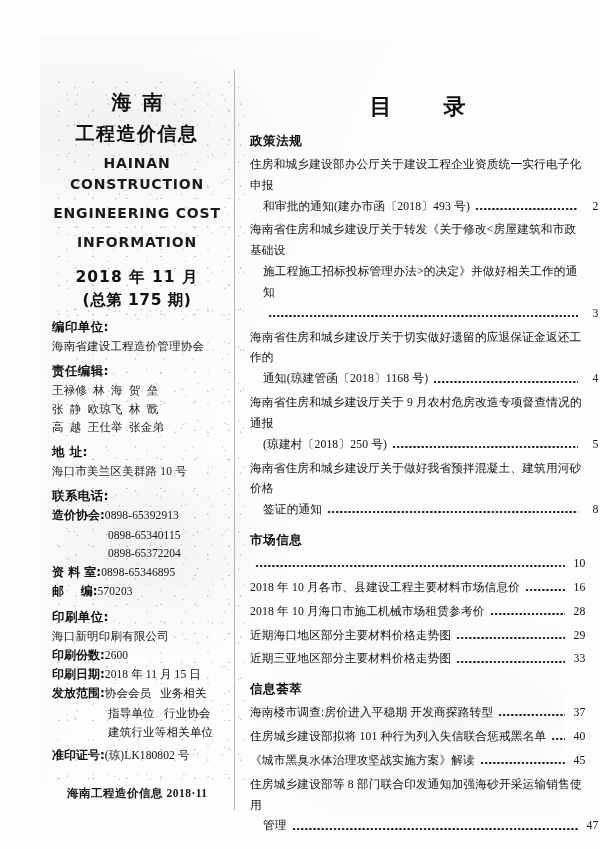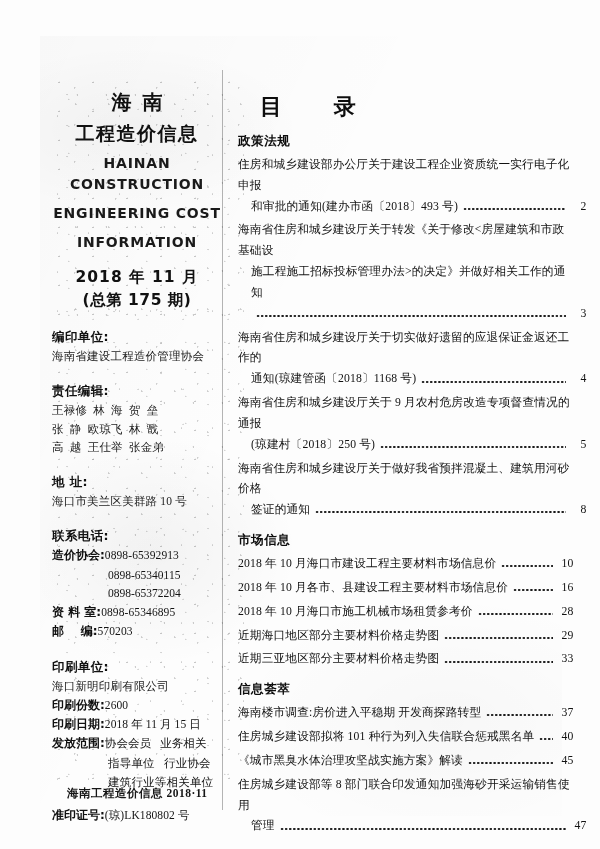--- a/index.html
+++ b/index.html
@@ -57,21 +57,21 @@
   
   #sheet {
     position: absolute;
     left: 52px; top: 70px;
     width: 500px; height: 740px;
     display: flex;
   }
   #left-col {
     width: 170px;
     flex: 0 0 170px;
-    padding-right: 0;
+    padding-right: 12px;
     border-right: 1px solid rgba(60,60,60,0.38);
     position: relative;
   }
   #right-col {
     flex: 1 1 auto;
     padding-left: 15px;
     position: relative;
   }
 
   
@@ -115,21 +115,21 @@
   }
   .mast-issue2 {
     font-size: 15.5px;
     font-weight: bold;
     letter-spacing: .5px;
     line-height: 1.5;
     color: #111;
   }
 
   
-  .blk { margin-top: 15px; font-size: 11.5px; line-height: 1.62; }
+  .blk { margin-top: 5px; font-size: 11.5px; line-height: 1.62; }
   .blk-head {
     font-weight: bold;
     font-size: 12.5px;
     font-family: "DejaVu Sans", "Liberation Sans", sans-serif;
     letter-spacing: .4px;
     color: #111;
   }
   .blk-line { color: #1b1b1b; letter-spacing: .2px; }
   .names { white-space: pre; letter-spacing: .2px; }
   .kv { display: flex; align-items: flex-start; }
@@ -139,20 +139,21 @@
     font-size: 12px;
     white-space: pre;
     flex: 0 0 auto;
     color: #111;
   }
   .kv-val { font-size: 11.5px; letter-spacing: .1px; }
   .kv-cont { padding-left: 56px; font-size: 11.5px; }
 
   
   .toc-title {
+    text-align: center;
     font-size: 22px;
     font-weight: bold;
     letter-spacing: 22px;
     text-indent: 22px;
     font-family: "DejaVu Sans", "Liberation Sans", sans-serif;
     margin: 22px 0 0 0;
     color: #0d0d0d;
   }
   .sect-head {
     font-weight: bold;
@@ -341,21 +342,20 @@
             <div class="entry-line">海南省住房和城乡建设厅关于做好我省预拌混凝土、建筑用河砂价格</div>
             <div class="entry-line cont dotrow">
               <span class="txt">签证的通知</span>
               <span class="leader"></span>
               <span class="pg">8</span>
             </div>
           </div>
           <div class="sect-head">市场信息</div>
           <div class="entry">
             <div class="entry-line dotrow">
-              <span class="txt">2018 年 10 月海口市建设工程主要材料市场信息价</span>
               <span class="leader"></span>
               <span class="pg">10</span>
             </div>
           </div>
           <div class="entry">
             <div class="entry-line dotrow">
               <span class="txt">2018 年 10 月各市、县建设工程主要材料市场信息价</span>
               <span class="leader"></span>
               <span class="pg">16</span>
             </div>

